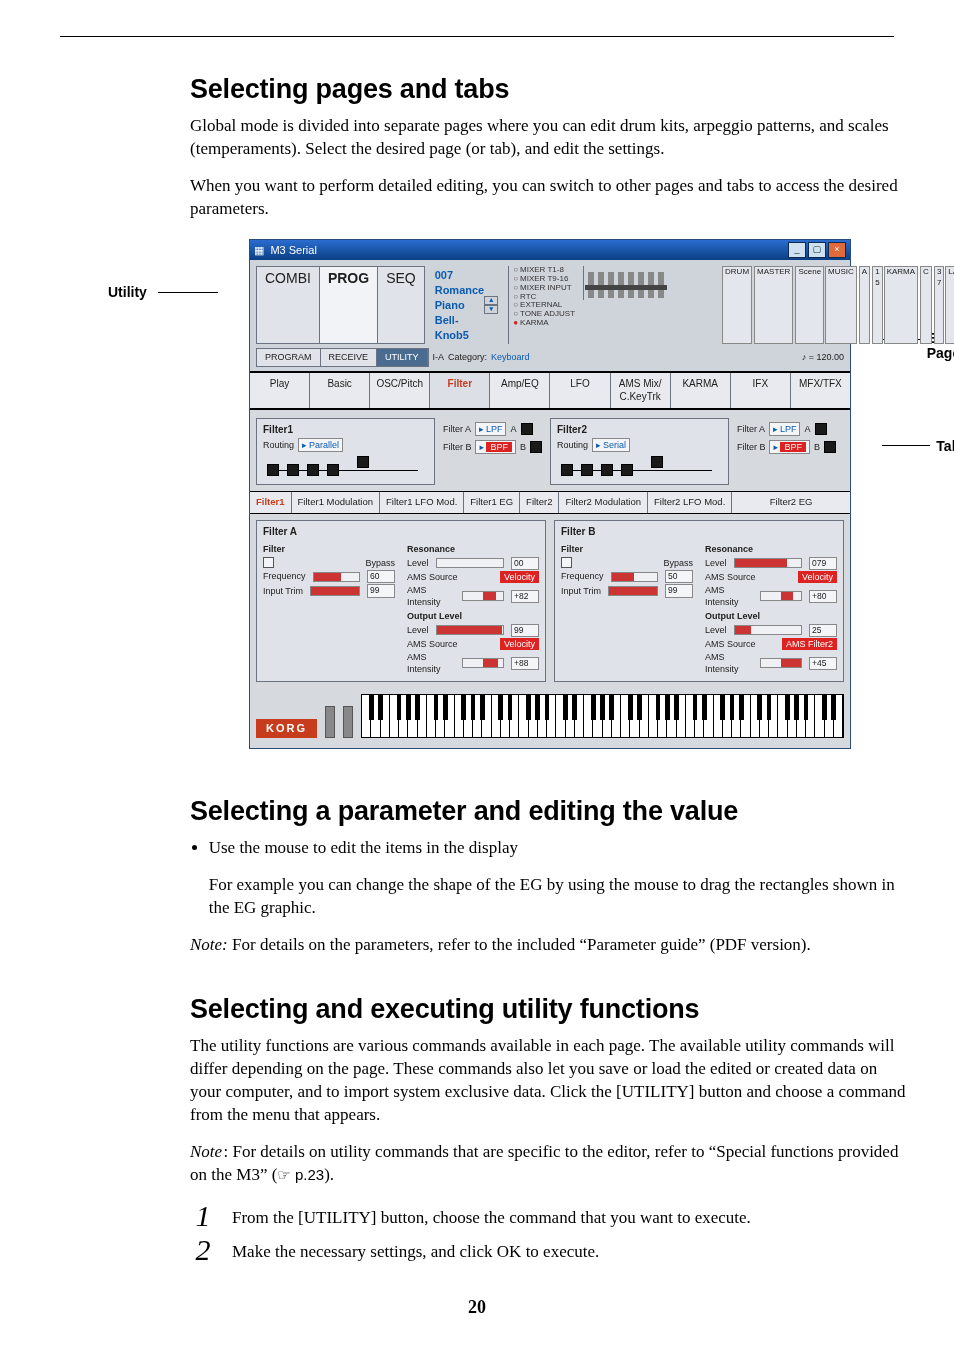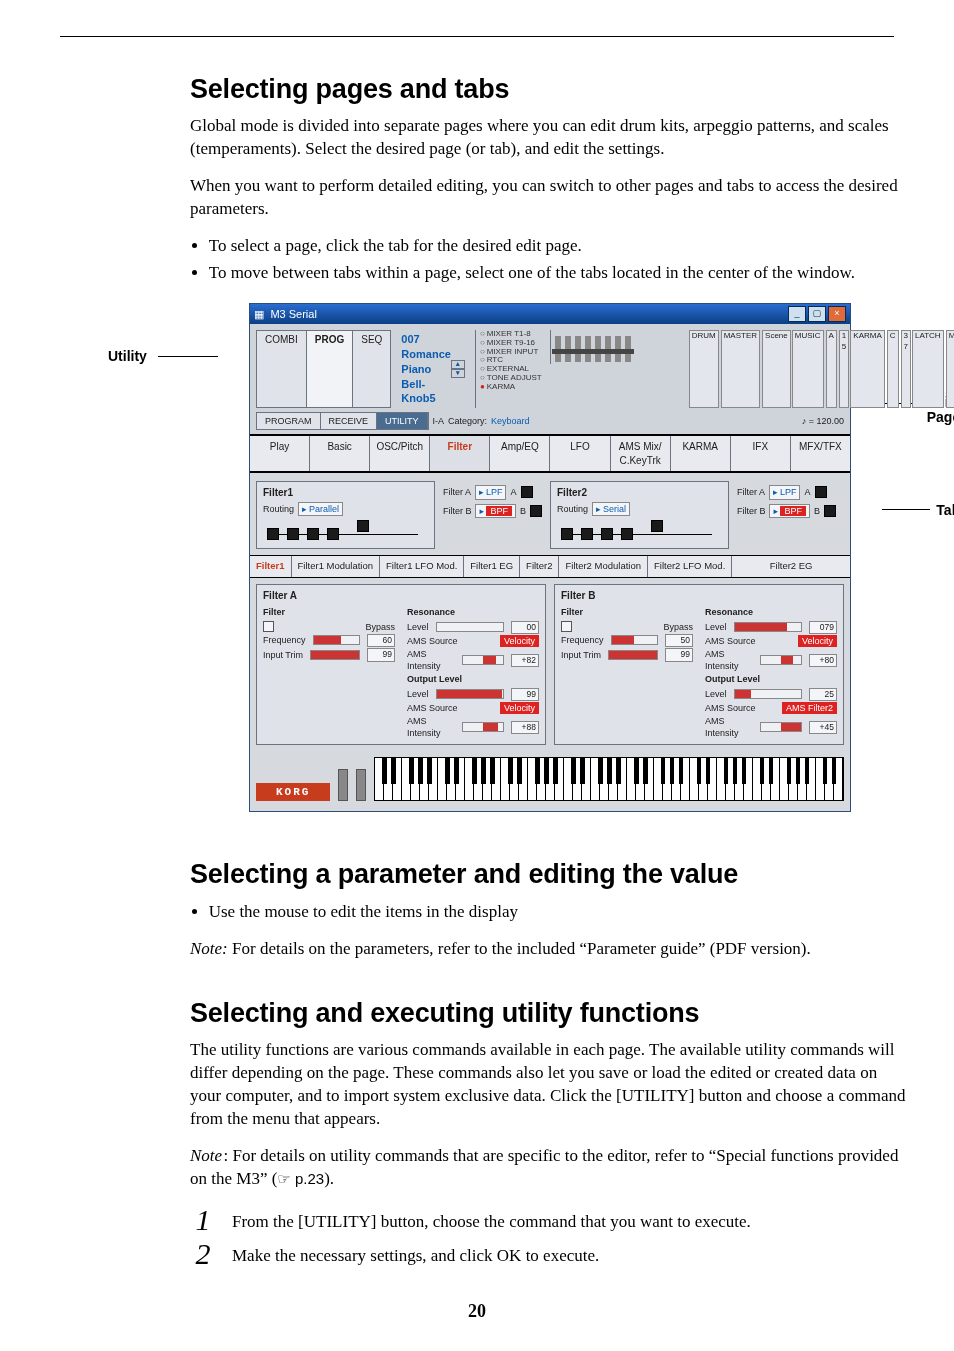--- a/index.html
+++ b/index.html
@@ -103,21 +103,21 @@
     color:#032;
   }
   .win-btn.close { background:#e06a3a; color:#fff; }
   
   .utilbar {
     display:flex; align-items:stretch; gap:4px;
     padding:6px 6px 4px 6px; background:#cfd3da;
   }
   .mode-tabs { display:flex; border:1px solid var(--ui-border); }
   .mode-tab {
-    padding:2px 8px; font-size:10px; background:#e0e3e9; border-right:1px solid var(--ui-border);
+    padding:2px 8px; font-size:14px; background:#e0e3e9; border-right:1px solid var(--ui-border);
   }
   .mode-tab:last-child{border-right:none;}
   .mode-tab.on { background:#f2f3f6; font-weight:700; }
   .utilbar .title {
     flex:1; padding:2px 6px;
     display:flex; align-items:center; justify-content:space-between;
     color:var(--blue); font-weight:700; font-size:11px;
   }
   .spin { display:flex; flex-direction:column; gap:0; }
   .spin span{ width:12px;height:7px;border:1px solid var(--ui-border); font-size:7px; line-height:5px; text-align:center;}
@@ -193,25 +193,25 @@
   .tabsrow .tb.on{ color:var(--tab-highlight); font-weight:700;}
   
   .knobs{ display:flex; gap:8px; padding:6px; background:var(--ui-bg);}
   .kpanel{flex:1; border:1px solid var(--ui-border); padding:4px 6px; font-size:9px; background:#dfe2e8;}
   .kpanel h5{margin:0 0 4px 0; font-size:10px; font-weight:700;}
   .kgrid{display:grid; grid-template-columns:1fr 1fr; gap:4px 12px;}
   .kcol h6{margin:0 0 2px 0; font-size:9px; font-weight:700;}
   .kline{display:flex; align-items:center; justify-content:space-between; gap:4px; margin:1px 0;}
   .bar{flex:1; height:8px; border:1px solid #888; background:#f0f1f4; position:relative; margin:0 3px; min-width:40px;}
   .bar .fill{position:absolute;left:0;top:0;bottom:0;background:#c33;}
-  .val{border:1px solid #888; padding:0 2px; min-width:22px; text-align:right; background:#f4f5f8; font-size:8.5px;}
+  .val{border:1px solid #888; padding:0 2px; min-width:22px; text-align:left; background:#f4f5f8; font-size:8.5px;}
   .cb{width:9px;height:9px;border:1px solid #555;display:inline-block;background:#f4f5f8;}
   
   .kbdrow{display:flex; align-items:flex-end; gap:8px; padding:6px 6px 10px 6px; background:var(--ui-bg);}
-  .logo{background:#c83c1e;color:#fff;font-weight:700; font-size:11px; padding:2px 20px; letter-spacing:2px;font-family:Liberation Mono, monospace;}
+  .logo{background:#c83c1e;color:#fff;font-weight:700; font-size:11px; padding:2px 10px; letter-spacing:2px;}
   .wheel{width:8px;height:30px;background:#888;border:1px solid #555;}
   .pianokbd{flex:1; height:42px; display:flex; position:relative; background:#fff; border:1px solid #000; overflow:hidden;}
   .wkey{flex:1; border-right:1px solid #000;}
   .bkeys{position:absolute; inset:0; pointer-events:none;}
   .bkey{position:absolute; top:0; width:1.0%; height:60%; background:#000;}
 
   
   .callout{position:absolute; font-family:"Trebuchet MS", sans-serif; font-weight:700; font-size:14px;}
   .callout.left{left:-82px;}
   .callout.right{right:-58px;}
@@ -222,24 +222,20 @@
 <body>
 
 <div class="page">
   <hr class="rule">
 
   <div class="content">
 
     <h2>Selecting pages and tabs</h2>
     <p>Global mode is divided into separate pages where you can edit drum kits, arpeggio patterns, and scales (temperaments). Select the desired page (or tab), and edit the settings.</p>
     <p>When you want to perform detailed editing, you can switch to other pages and tabs to access the desired parameters.</p>
-    <ul>
-      <li>To select a page, click the tab for the desired edit page.</li>
-      <li>To move between tabs within a page, select one of the tabs located in the center of the window.</li>
-    </ul>
 
     <div class="figwrap">
 
       <div class="callout left" style="top:44px;">Utility</div>
       <div class="clnline h" style="top:53px; left:-32px; width:60px;"></div>
 
       <div class="callout right" style="top:92px; line-height:1.05;">
         <span>Edit</span><br>
         <span>Pages</span>
       </div>
@@ -646,20 +642,21 @@
               </div>
             </div>
         </div>
       </div>
     </div>
 
     <h2>Selecting a parameter and editing the value</h2>
     <ul>
       <li>Use the mouse to edit the items in the display</li>
     </ul>
+    <p style="margin-left:1.1em">For example you can change the shape of the EG by using the mouse to drag the rectangles shown in the EG graphic.</p>
     <p><span class="note-em">Note:</span><span> For details on the parameters, refer to the included “Parameter guide” (PDF version).</span></p>
 
     <h2 style="margin-top:34px">Selecting and executing utility functions</h2>
     <p>The utility functions are various commands available in each page. The available utility commands will differ depending on the page. These commands also let you save or load the edited or created data on your computer, and to import system exclusive data. Click the [UTILITY] button and choose a command from the menu that appears.</p>
     <p><span class="note-em">Note</span><b> </b><span>: For details on utility commands that are specific to the editor, refer to “Special functions provided on the M3” (</span><span class="ptr">☞ p.23</span><span>).</span></p>
 
     <div class="step-row">
       <div class="step-num">1</div>
       <div class="step-text">From the [UTILITY] button, choose the command that you want to execute.</div>
     </div>

